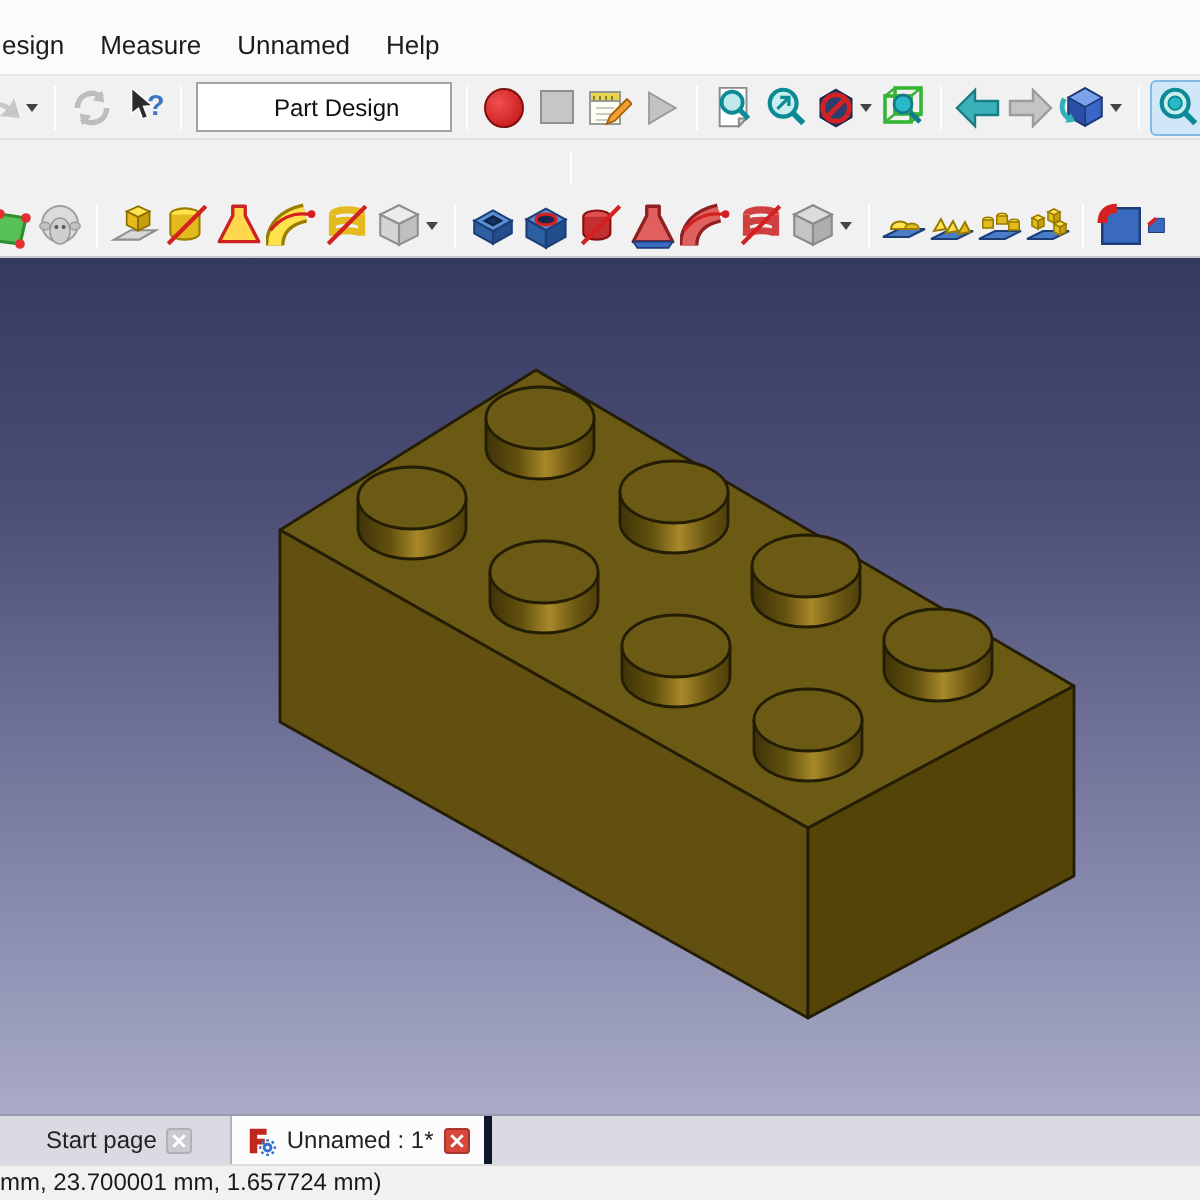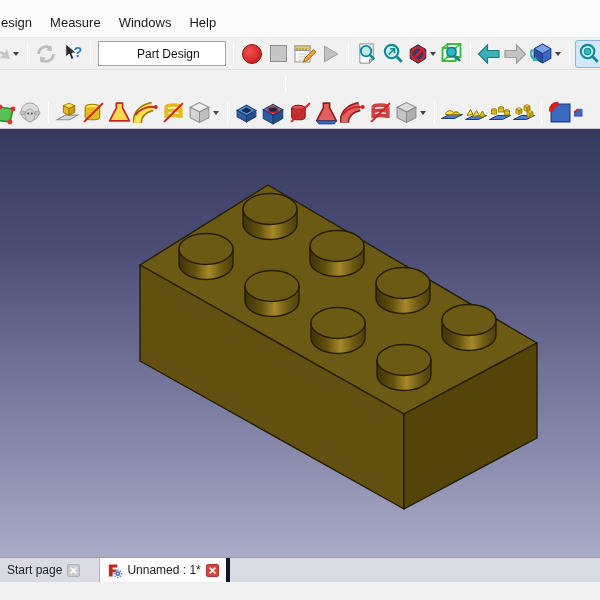--- a/index.html
+++ b/index.html
@@ -36,42 +36,42 @@
 
   
   .viewport { height:428px; position:relative; overflow:hidden;
     background:linear-gradient(#36395f 0%, #4b4d75 28%, #7f81a5 68%, #a9abc8 100%); }
   .viewport svg { position:absolute; left:0; top:0; }
 
   
   .tabbar { height:25px; background:#d9dae2; border-top:1px solid #9b9cab;
             display:flex; align-items:stretch; overflow:hidden; }
   .tab { display:flex; align-items:center; font-size:12px; color:#222; padding:0 7px; gap:5px; }
-  .tab-inactive { margin-left:0; }
+  .tab-inactive { margin-left:16px; }
   .tab-active { background:#fcfcfc; border-left:1px solid #b2b2ba; border-right:4px solid #0f172a;
                 margin-left:12px; }
   .closebox { width:13px; height:13px; border-radius:2px; display:flex; align-items:center;
               justify-content:center; }
   .closebox.gray { background:#c9c9cf; border:1px solid #b0b0b6; }
   .closebox.red  { background:#d9473a; border:1px solid #a8352b; }
 
   
   .statusbar { height:17px; background:#f1f1f1; border-top:1px solid #dcdcdc;
                display:flex; align-items:center; overflow:hidden; }
   .status-text { font-size:12px; color:#1a1a1a; white-space:nowrap; }
 </style>
 </head>
 <body>
 
 <div id="app">
 
   <div class="menubar">
     <span class="menu-item">esign</span>
     <span class="menu-item">Measure</span>
-    <span class="menu-item">Windows</span>
+    <span class="menu-item">Unnamed</span>
     <span class="menu-item">Help</span>
   </div>
 
   <div class="toolbar tb1">
 
     <span class="clip" style="width:12px">
       <svg width="22" height="22" viewBox="0 0 22 22" style="margin-left:-11px">
         <path d="M3 16c0-7 8-10 13-6l2-4 3 10-10-1 3-3C10 9 6 11 6 16z" fill="#c7c7c7"></path>
       </svg>
     </span>
@@ -467,14 +467,17 @@
       </svg>
       <span>Unnamed : 1*</span>
       <span class="closebox red">
         <svg width="9" height="9" viewBox="0 0 11 11">
             <path d="M2 2l7 7M9 2l-7 7" stroke="#ffffff" stroke-width="1.8"></path>
           </svg>
       </span>
     </div>
   </div>
 
+  <div class="statusbar">
+    <span class="status-text">mm, 23.700001 mm, 1.657724 mm)</span>
+  </div>
 
 </div>
 
 </body></html>

